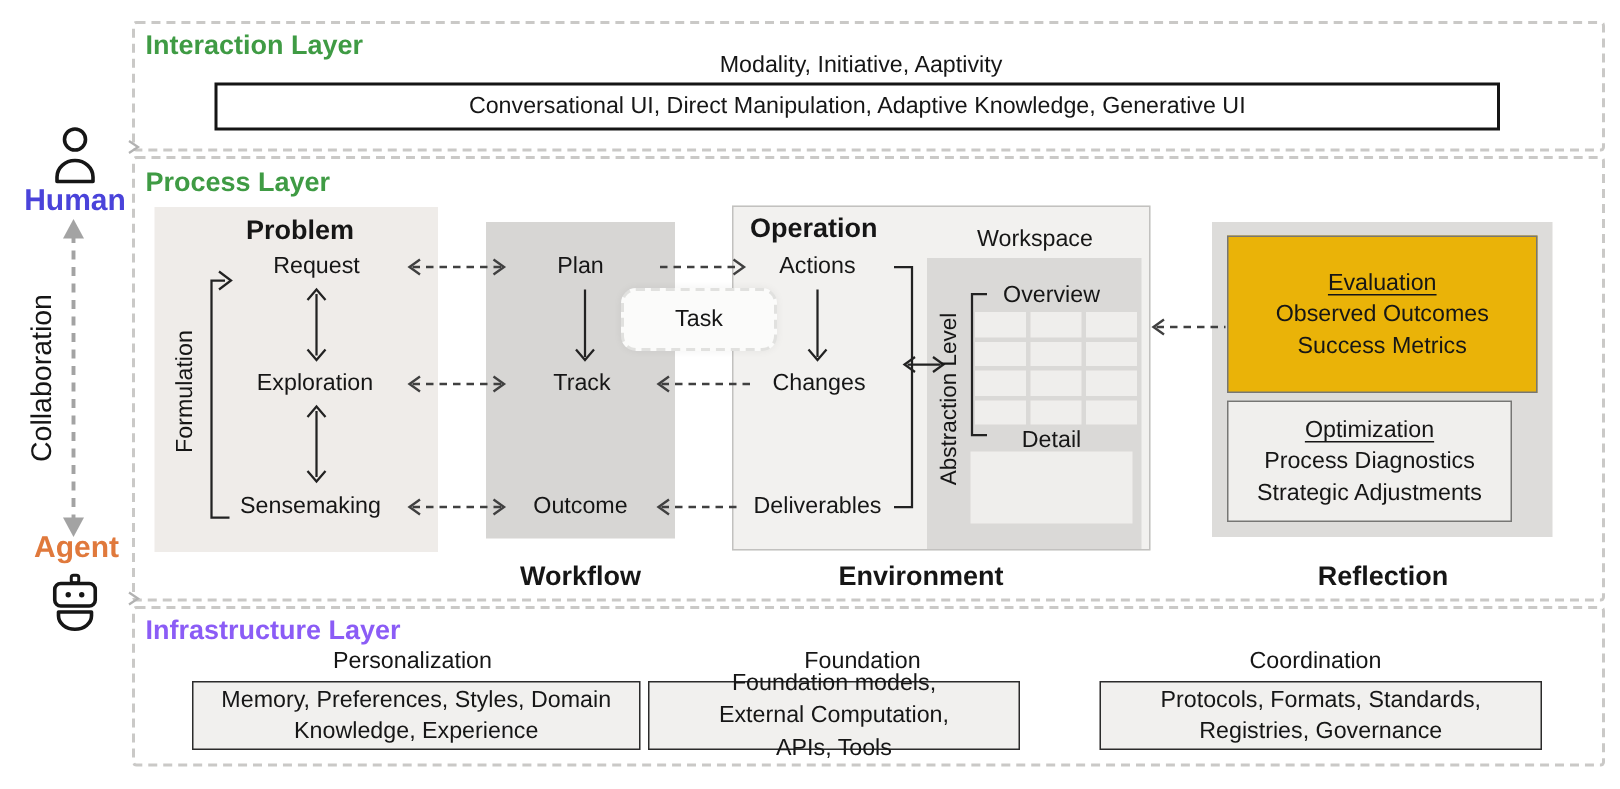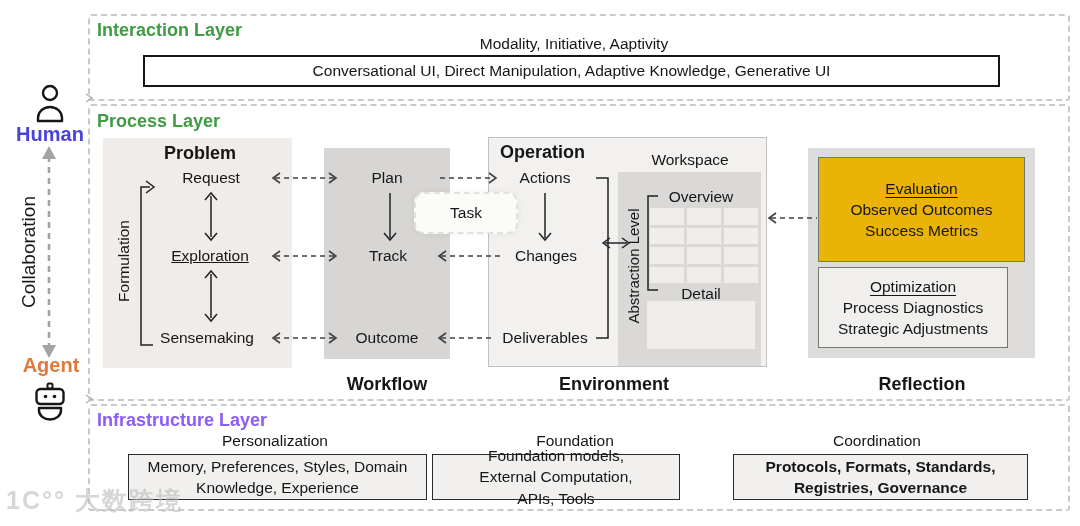--- a/index.html
+++ b/index.html
@@ -149,21 +149,21 @@
   </svg>
 
   <div class="abs gtitle" style="left: 97px; top: 20px; color: rgb(63, 155, 68);">Interaction Layer</div>
   <div class="ctr t15" style="left:574px;top:35px;">Modality, Initiative, Aaptivity</div>
   <div class="bbox t15" style="left:143px;top:55px;width:857px;height:32px;background:#fff;border:2px solid #151515;">Conversational UI, Direct Manipulation, Adaptive Knowledge, Generative UI</div>
 
   <div class="abs gtitle" style="left: 97px; top: 111px; color: rgb(63, 155, 68);">Process Layer</div>
 
   <div class="ctr b18" style="left:200px;top:143px;">Problem</div>
   <div class="ctr t15" style="left:211px;top:169px;">Request</div>
-  <div class="ctr t15" style="left:210px;top:247px;text-decoration:underline;">Exploration</div>
+  <div class="ctr t15" style="left:210px;top:247px;">Exploration</div>
   <div class="ctr t15" style="left:207px;top:329px;">Sensemaking</div>
   <div class="vrt t15" style="left:124px;top:261px;">Formulation</div>
 
   <div class="ctr t15" style="left:387px;top:169px;">Plan</div>
   <div class="ctr t15" style="left:388px;top:247px;">Track</div>
   <div class="ctr t15" style="left:387px;top:329px;">Outcome</div>
   <div class="ctr b18" style="left:387px;top:374px;">Workflow</div>
 
   <div class="bbox t15" style="left:414px;top:192px;width:104px;height:42px;background:#fbfbfa;border:2px dashed #e1e1df;border-radius:10px;box-shadow:0 0 6px rgba(0,0,0,0.06);">Task</div>
 
@@ -189,20 +189,16 @@
     <span>Strategic Adjustments</span>
   </div>
   <div class="ctr b18" style="left:922px;top:374px;">Reflection</div>
 
   <div class="abs gtitle" style="left: 97px; top: 410px; color: #8b5cf6;">Infrastructure Layer</div>
   <div class="ctr t15" style="left:275px;top:432px;">Personalization</div>
   <div class="ctr t15" style="left:575px;top:432px;">Foundation</div>
   <div class="ctr t15" style="left:877px;top:432px;">Coordination</div>
   <div class="bbox t15" style="left:128px;top:454px;width:299px;height:46px;background:#f1f0ee;border:1.5px solid #2b2b2b;line-height:21.5px;padding:0 2px;">Memory, Preferences, Styles, Domain Knowledge, Experience</div>
   <div class="bbox t15" style="left:432px;top:454px;width:248px;height:46px;background:#f1f0ee;border:1.5px solid #2b2b2b;line-height:21.5px;padding:0 28px;">Foundation models, External Computation, APIs, Tools</div>
-  <div class="bbox t15" style="left:733px;top:454px;width:295px;height:46px;background:#f1f0ee;border:1.5px solid #2b2b2b;line-height:21.5px;padding:0 10px;font-weight:bold;">Protocols, Formats, Standards, Registries, Governance</div>
-
-  <div class="wm">
-    <span>1C°°</span>
-    <span>大数跨境</span>
-  </div>
+  <div class="bbox t15" style="left:733px;top:454px;width:295px;height:46px;background:#f1f0ee;border:1.5px solid #2b2b2b;line-height:21.5px;padding:0 10px;">Protocols, Formats, Standards, Registries, Governance</div>
+
 
 </div>
 
 </body></html>

